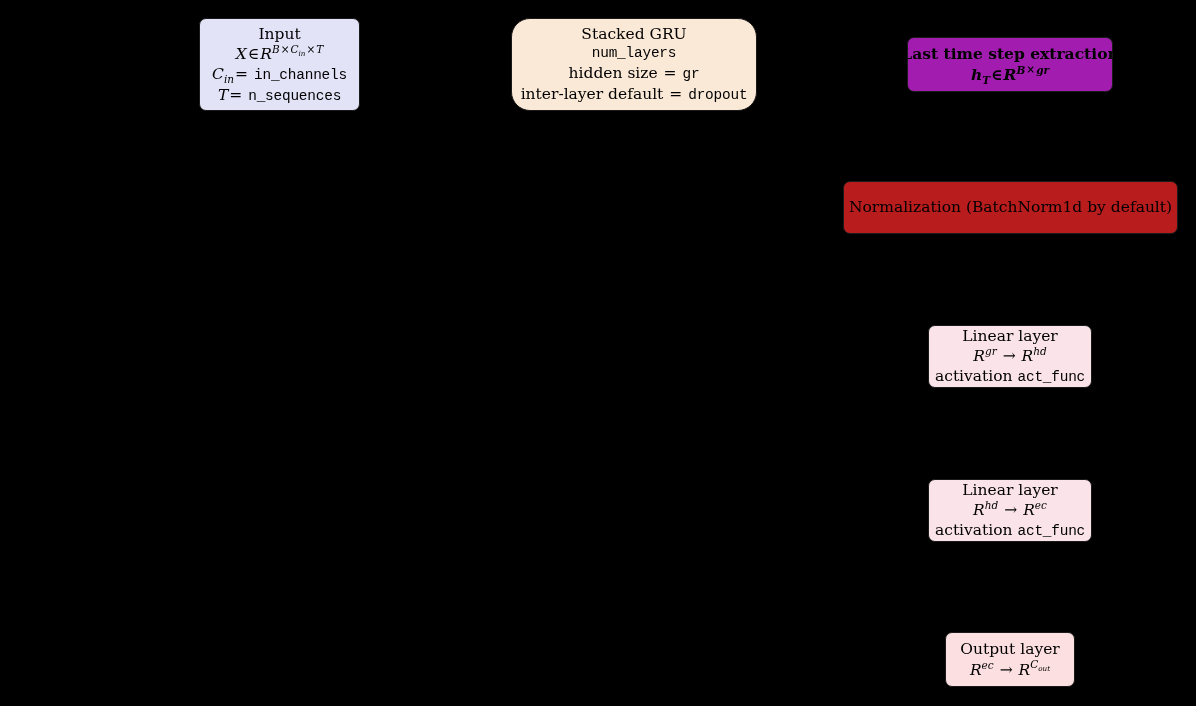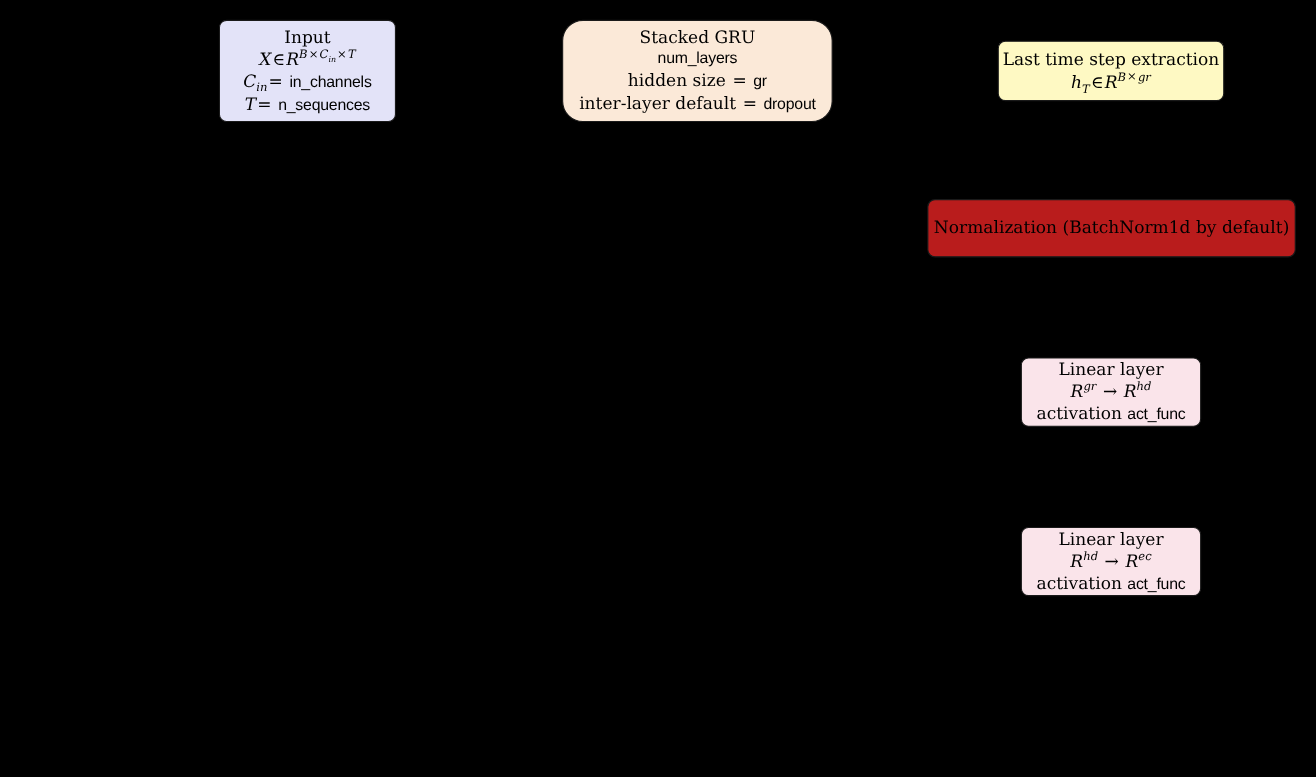--- a/index.html
+++ b/index.html
@@ -34,21 +34,21 @@
     box-shadow: 0 0 0 0.5px rgba(0,0,0,0.35);
   }
   .node .ln {
     display: block;
     white-space: nowrap;
   }
   
   .mi { font-style: italic; }
   
   .tt {
-    font-family: Liberation Sans, sans-serif;
+    font-family: Liberation Mono, monospace;
     font-style: normal;
     font-size: 0.93em;
     letter-spacing: -0.2px;
   }
   
   .sup {
     font-size: 0.68em;
     vertical-align: super;
     font-style: italic;
     line-height: 0;
@@ -82,35 +82,39 @@
     <span class="ln"><span class="mi">T</span><span class="op">=</span> <span class="tt">n_sequences</span></span>
   </div>
 
   <div class="node" id="node-gru" style="background: rgb(251, 233, 216); border-radius: 19px;">
     <span class="ln">Stacked GRU</span>
     <span class="ln tt">num_layers</span>
     <span class="ln"><span>hidden size</span> <span class="op">=</span> <span class="tt">gr</span></span>
     <span class="ln"><span>inter-layer default</span> <span class="op">=</span> <span class="tt">dropout</span></span>
   </div>
 
-  <div class="node" id="node-laststep" style="background: #fef9c3;">
+  <div class="node" id="node-laststep" style="background: #a21caf; font-weight: bold;">
     <span class="ln">Last time step extraction</span>
     <span class="ln"><span class="mi">h</span><span class="sub">T</span><span class="op">∈</span><span class="mi">R</span><span class="sup"><span>B</span><span class="op">×</span><span>gr</span></span></span>
   </div>
 
   <div class="node" id="node-norm" style="background: #b91c1c;">
     <span class="ln">Normalization (BatchNorm1d by default)</span>
   </div>
 
   <div class="node" id="node-linear1" style="background: rgb(250, 228, 234);">
     <span class="ln">Linear layer</span>
     <span class="ln"><span class="mi">R</span><span class="sup">gr</span> <span class="op">→</span> <span class="mi">R</span><span class="sup">hd</span></span>
     <span class="ln"><span>activation</span> <span class="tt">act_func</span></span>
   </div>
 
   <div class="node" id="node-linear2" style="background: rgb(250, 228, 234);">
     <span class="ln">Linear layer</span>
     <span class="ln"><span class="mi">R</span><span class="sup">hd</span> <span class="op">→</span> <span class="mi">R</span><span class="sup">ec</span></span>
     <span class="ln"><span>activation</span> <span class="tt">act_func</span></span>
   </div>
 
+  <div class="node" id="node-output" style="background: rgb(252, 223, 224);">
+    <span class="ln">Output layer</span>
+    <span class="ln"><span class="mi">R</span><span class="sup">ec</span> <span class="op">→</span> <span class="mi">R</span><span class="sup"><span>C</span><span class="sub">out</span></span></span>
+  </div>
 
 </div>
 
 </body></html>

